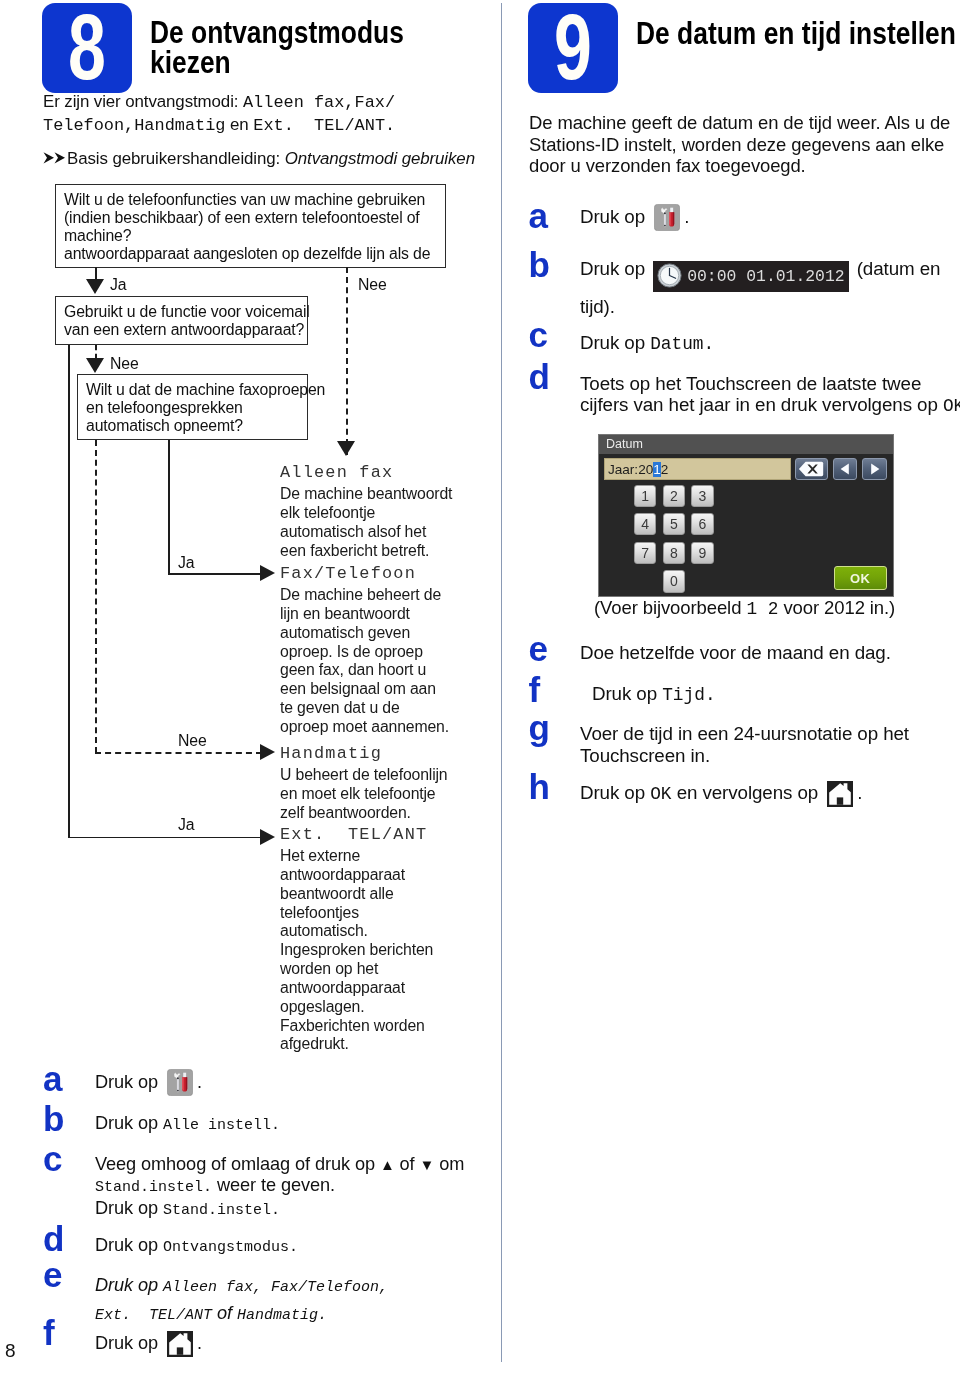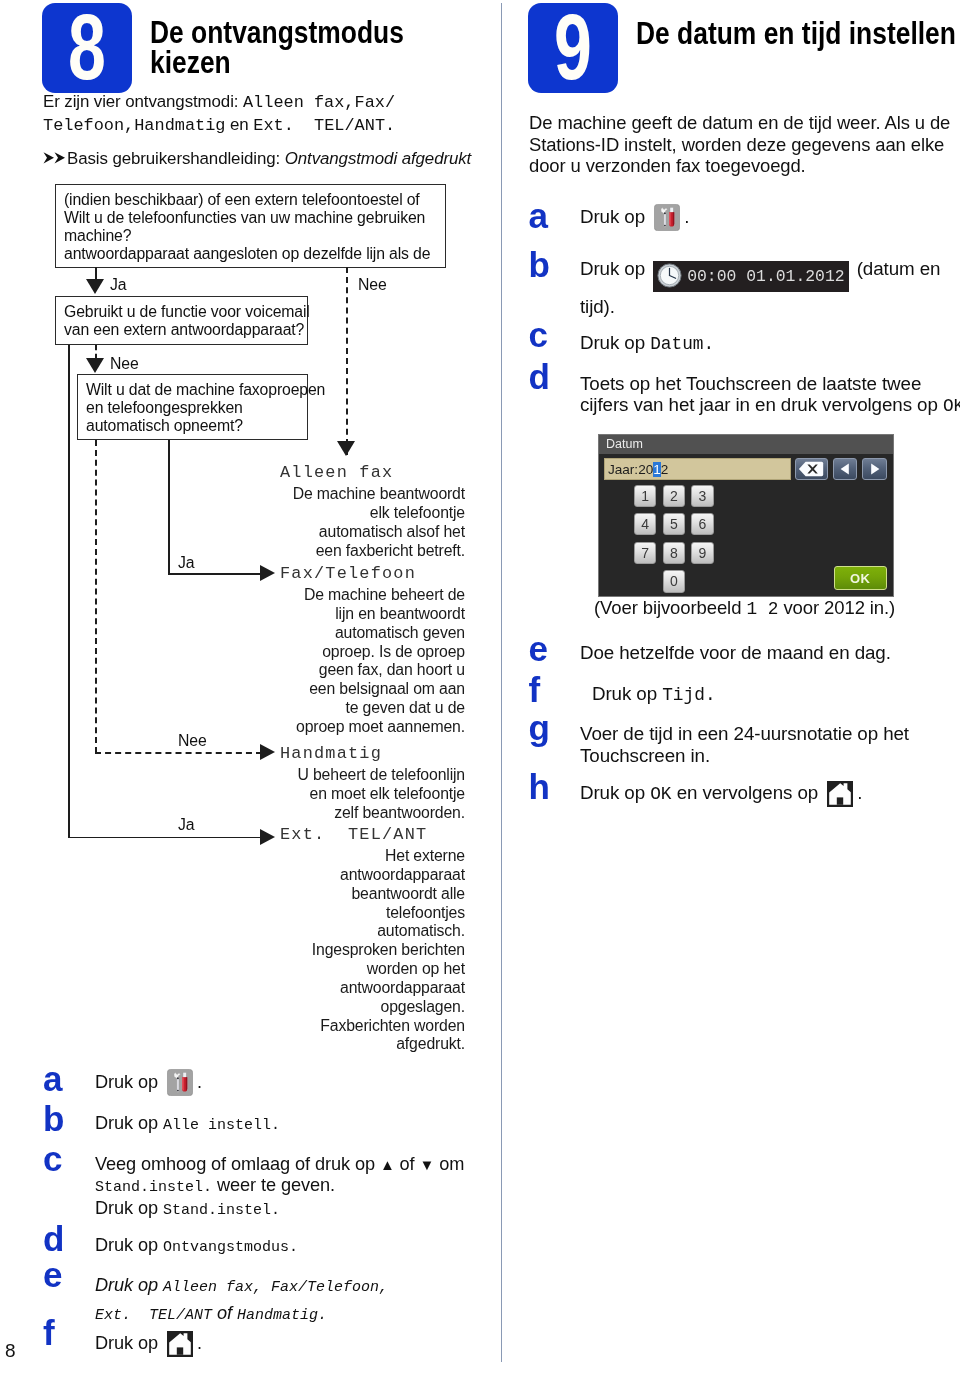--- a/index.html
+++ b/index.html
@@ -74,21 +74,21 @@
            font-family:"Liberation Sans",sans-serif;}
   .lcd-btn{position:absolute;box-sizing:border-box;border-radius:3px;
            background:linear-gradient(180deg,#6f7d94 0%,#53627a 45%,#3c4a60 100%);
            border:1px solid #8d99ad;}
   .lcd-ok{position:absolute;box-sizing:border-box;border-radius:3px;
           background:linear-gradient(180deg,#7eb009 0%,#74a408 45%,#5e8c09 100%);
           border:1px solid #cfe08a;color:#f0f6e0;font-size:13px;font-weight:bold;
           text-align:center;letter-spacing:0.5px;}
 
   .rmode{font-size:16.9px;line-height:25px;}
-  .rdesc{font-size:15.8px;letter-spacing:-0.15px;line-height:18.85px;white-space:nowrap;text-align:right;}
+  .rdesc{font-size:15.8px;letter-spacing:-0.15px;line-height:18.85px;white-space:nowrap;}
   .cursor{background:#2a78d8;color:#fff;}
   .clockicon{display:inline-block;vertical-align:-3px;margin-right:5px;}
   .chip .clockicon{vertical-align:-7px;margin-right:5px;margin-left:1px;}
   .pagenum{position:absolute;font-size:19px;color:#111;}
 
 </style>
 </head>
 <body>
 
 <div class="page">
@@ -104,26 +104,26 @@
 
   <div class="body" style="left:43px;top:91px;width:470px;white-space:nowrap;">
     <span>Er zijn vier ontvangstmodi: </span><span class="mono">Alleen fax</span><span class="mono">,</span><span class="mono">Fax/</span><br><span class="mono">Telefoon</span><span class="mono">,</span><span class="mono">Handmatig</span><span> en </span><span class="mono">Ext.  TEL/ANT.</span><span></span>
   </div>
 
   <div class="body" style="left:43px;top:148px;width:470px;white-space:nowrap;font-size:16.9px;">
     <span style="display:inline-block;width:24px;vertical-align:-1px;">
       <svg width="24" height="14" viewBox="0 0 24 14">
         <path d="M0.5 1.2 L11 6.8 L0.5 12.4 L4.0 6.8 Z" fill="#111"></path>
         <path d="M11.5 1.2 L22 6.8 L11.5 12.4 L15.0 6.8 Z" fill="#111"></path>
-      </svg></span><span>Basis gebruikershandleiding: </span><span style="font-style:italic;">Ontvangstmodi afgedrukt</span>
+      </svg></span><span>Basis gebruikershandleiding: </span><span style="font-style:italic;">Ontvangstmodi gebruiken</span>
   </div>
 
   <div class="fbox" style="left:55px;top:183.5px;width:391px;height:84px;">
+    <div>Wilt u de telefoonfuncties van uw machine gebruiken</div>
     <div>(indien beschikbaar) of een extern telefoontoestel of</div>
-    <div>Wilt u de telefoonfuncties van uw machine gebruiken</div>
     <div>machine?</div>
     <div>antwoordapparaat aangesloten op dezelfde lijn als de</div>
   </div>
 
   <div class="vline" style="left:95px;top:267px;height:13px;"></div>
   <div class="arrowdown" style="left:86px;top:279px;"></div>
   <div class="flabel" style="left:110px;top:276px;">Ja</div>
 
   <div class="vdash" style="left:346px;top:267px;height:188px;"></div>
   <div class="flabel" style="left:358px;top:276px;">Nee</div>

